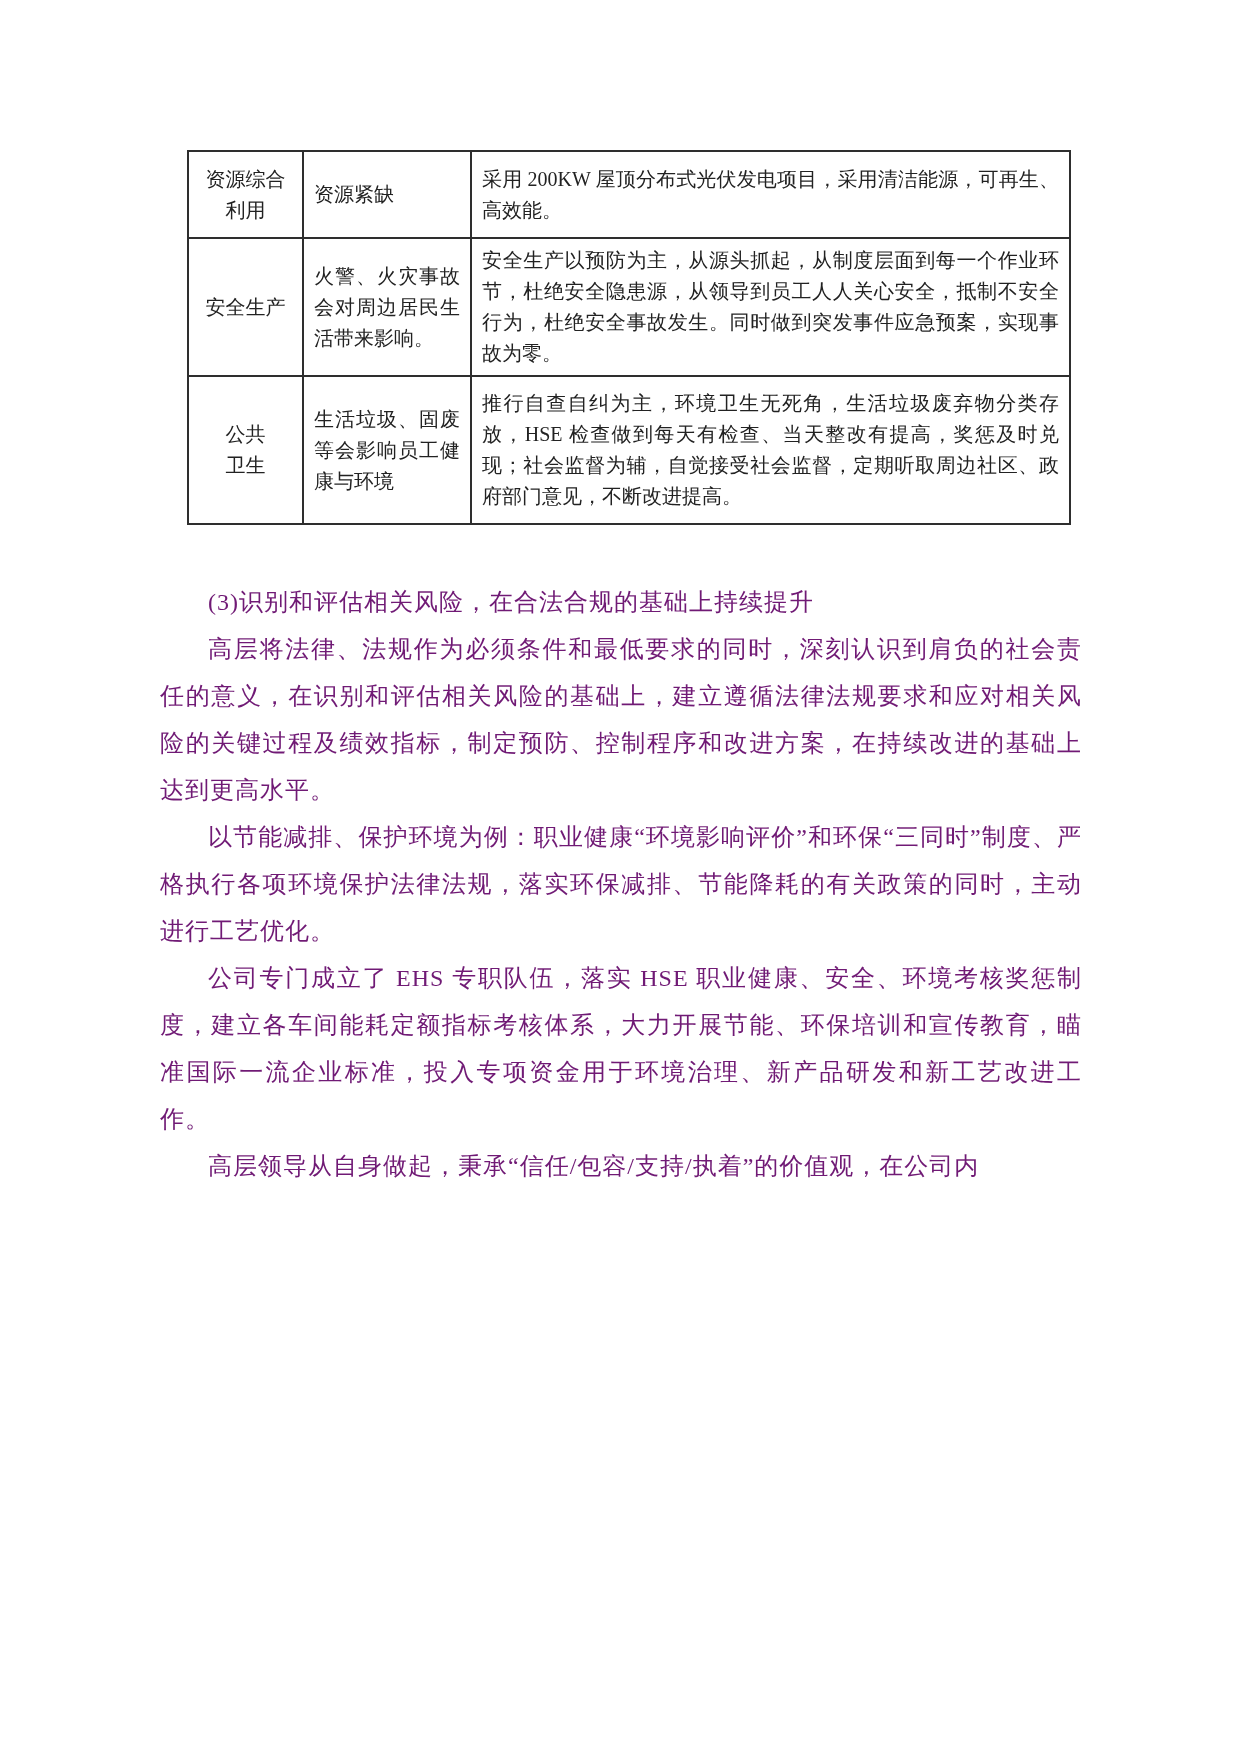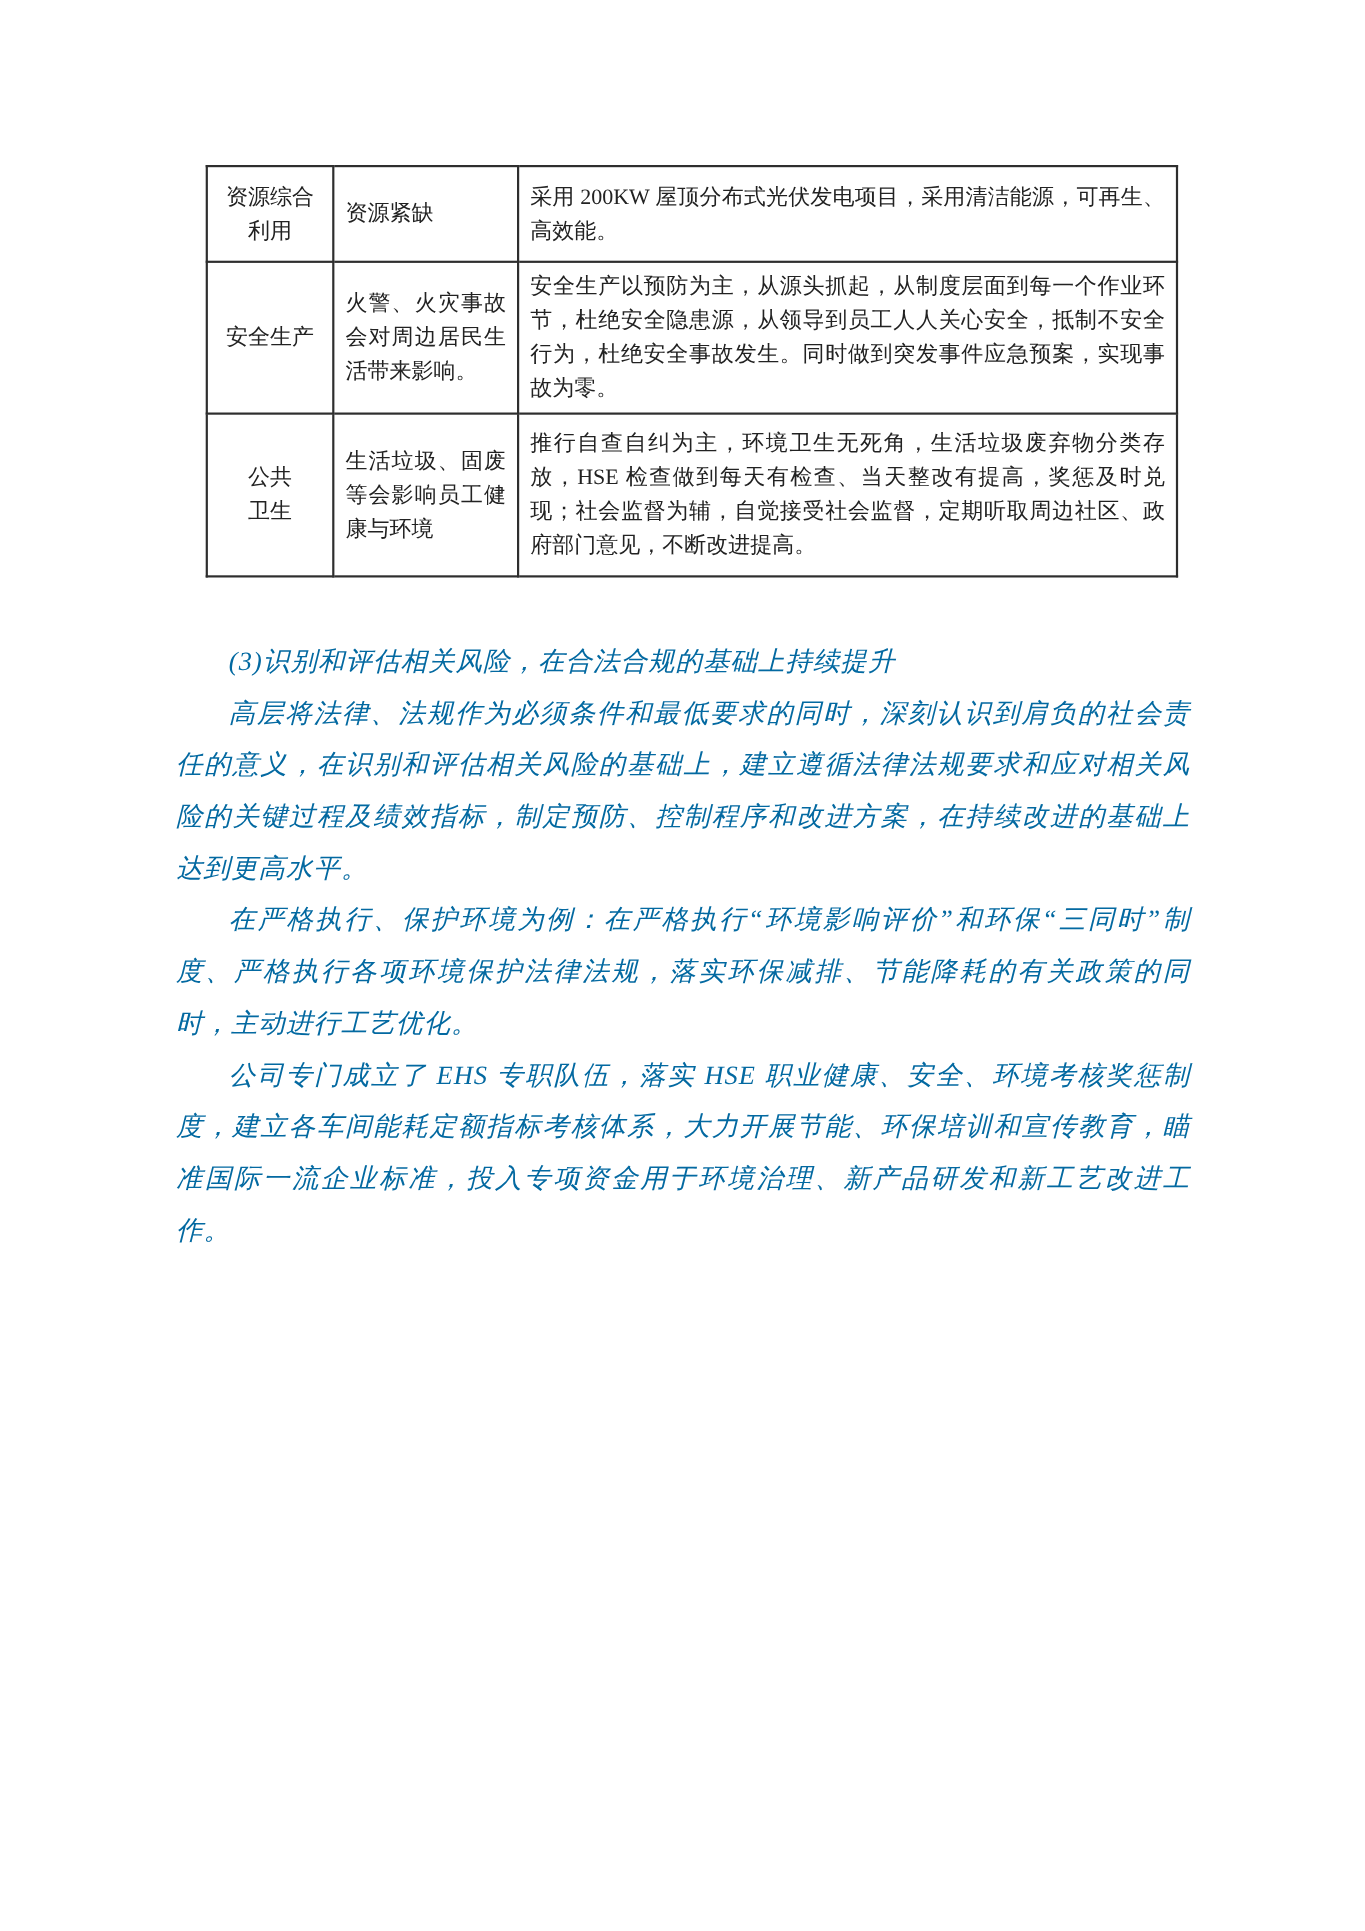--- a/index.html
+++ b/index.html
@@ -52,22 +52,21 @@
   }
   
   .body-text p {
     margin: 0;
     font-size: 24px;
     line-height: 47px;
     letter-spacing: 1px;
     text-align: justify;
     text-justify: inter-character;
     text-indent: 2em;
-    color: #0369a1;
-    font-style: italic;
+    color: #701a75;
   }
   .body-text p.first-after-table { margin-top: 54px; }
   .body-text p.section-heading   { margin-top: 47px; text-indent: 12px; }
 </style>
 </head>
 <body>
 
 <div class="page">
   <div class="content">
 
@@ -94,18 +93,19 @@
 卫生</td>
           <td class="cell-issue">生活垃圾、固废等会影响员工健康与环境</td>
           <td class="cell-measure">推行自查自纠为主，环境卫生无死角，生活垃圾废弃物分类存放，HSE 检查做到每天有检查、当天整改有提高，奖惩及时兑现；社会监督为辅，自觉接受社会监督，定期听取周边社区、政府部门意见，不断改进提高。</td>
         </tr>
       </tbody>
     </table>
 
     <div class="body-text">
       <p class="first-after-table">(3)识别和评估相关风险，在合法合规的基础上持续提升</p>
       <p>高层将法律、法规作为必须条件和最低要求的同时，深刻认识到肩负的社会责任的意义，在识别和评估相关风险的基础上，建立遵循法律法规要求和应对相关风险的关键过程及绩效指标，制定预防、控制程序和改进方案，在持续改进的基础上达到更高水平。</p>
-      <p>在严格执行、保护环境为例：在严格执行“环境影响评价”和环保“三同时”制度、严格执行各项环境保护法律法规，落实环保减排、节能降耗的有关政策的同时，主动进行工艺优化。</p>
+      <p>以节能减排、保护环境为例：职业健康“环境影响评价”和环保“三同时”制度、严格执行各项环境保护法律法规，落实环保减排、节能降耗的有关政策的同时，主动进行工艺优化。</p>
       <p>公司专门成立了 EHS 专职队伍，落实 HSE 职业健康、安全、环境考核奖惩制度，建立各车间能耗定额指标考核体系，大力开展节能、环保培训和宣传教育，瞄准国际一流企业标准，投入专项资金用于环境治理、新产品研发和新工艺改进工作。</p>
+      <p>高层领导从自身做起，秉承“信任/包容/支持/执着”的价值观，在公司内</p>
     </div>
 
   </div>
 </div>
 
 </body></html>

